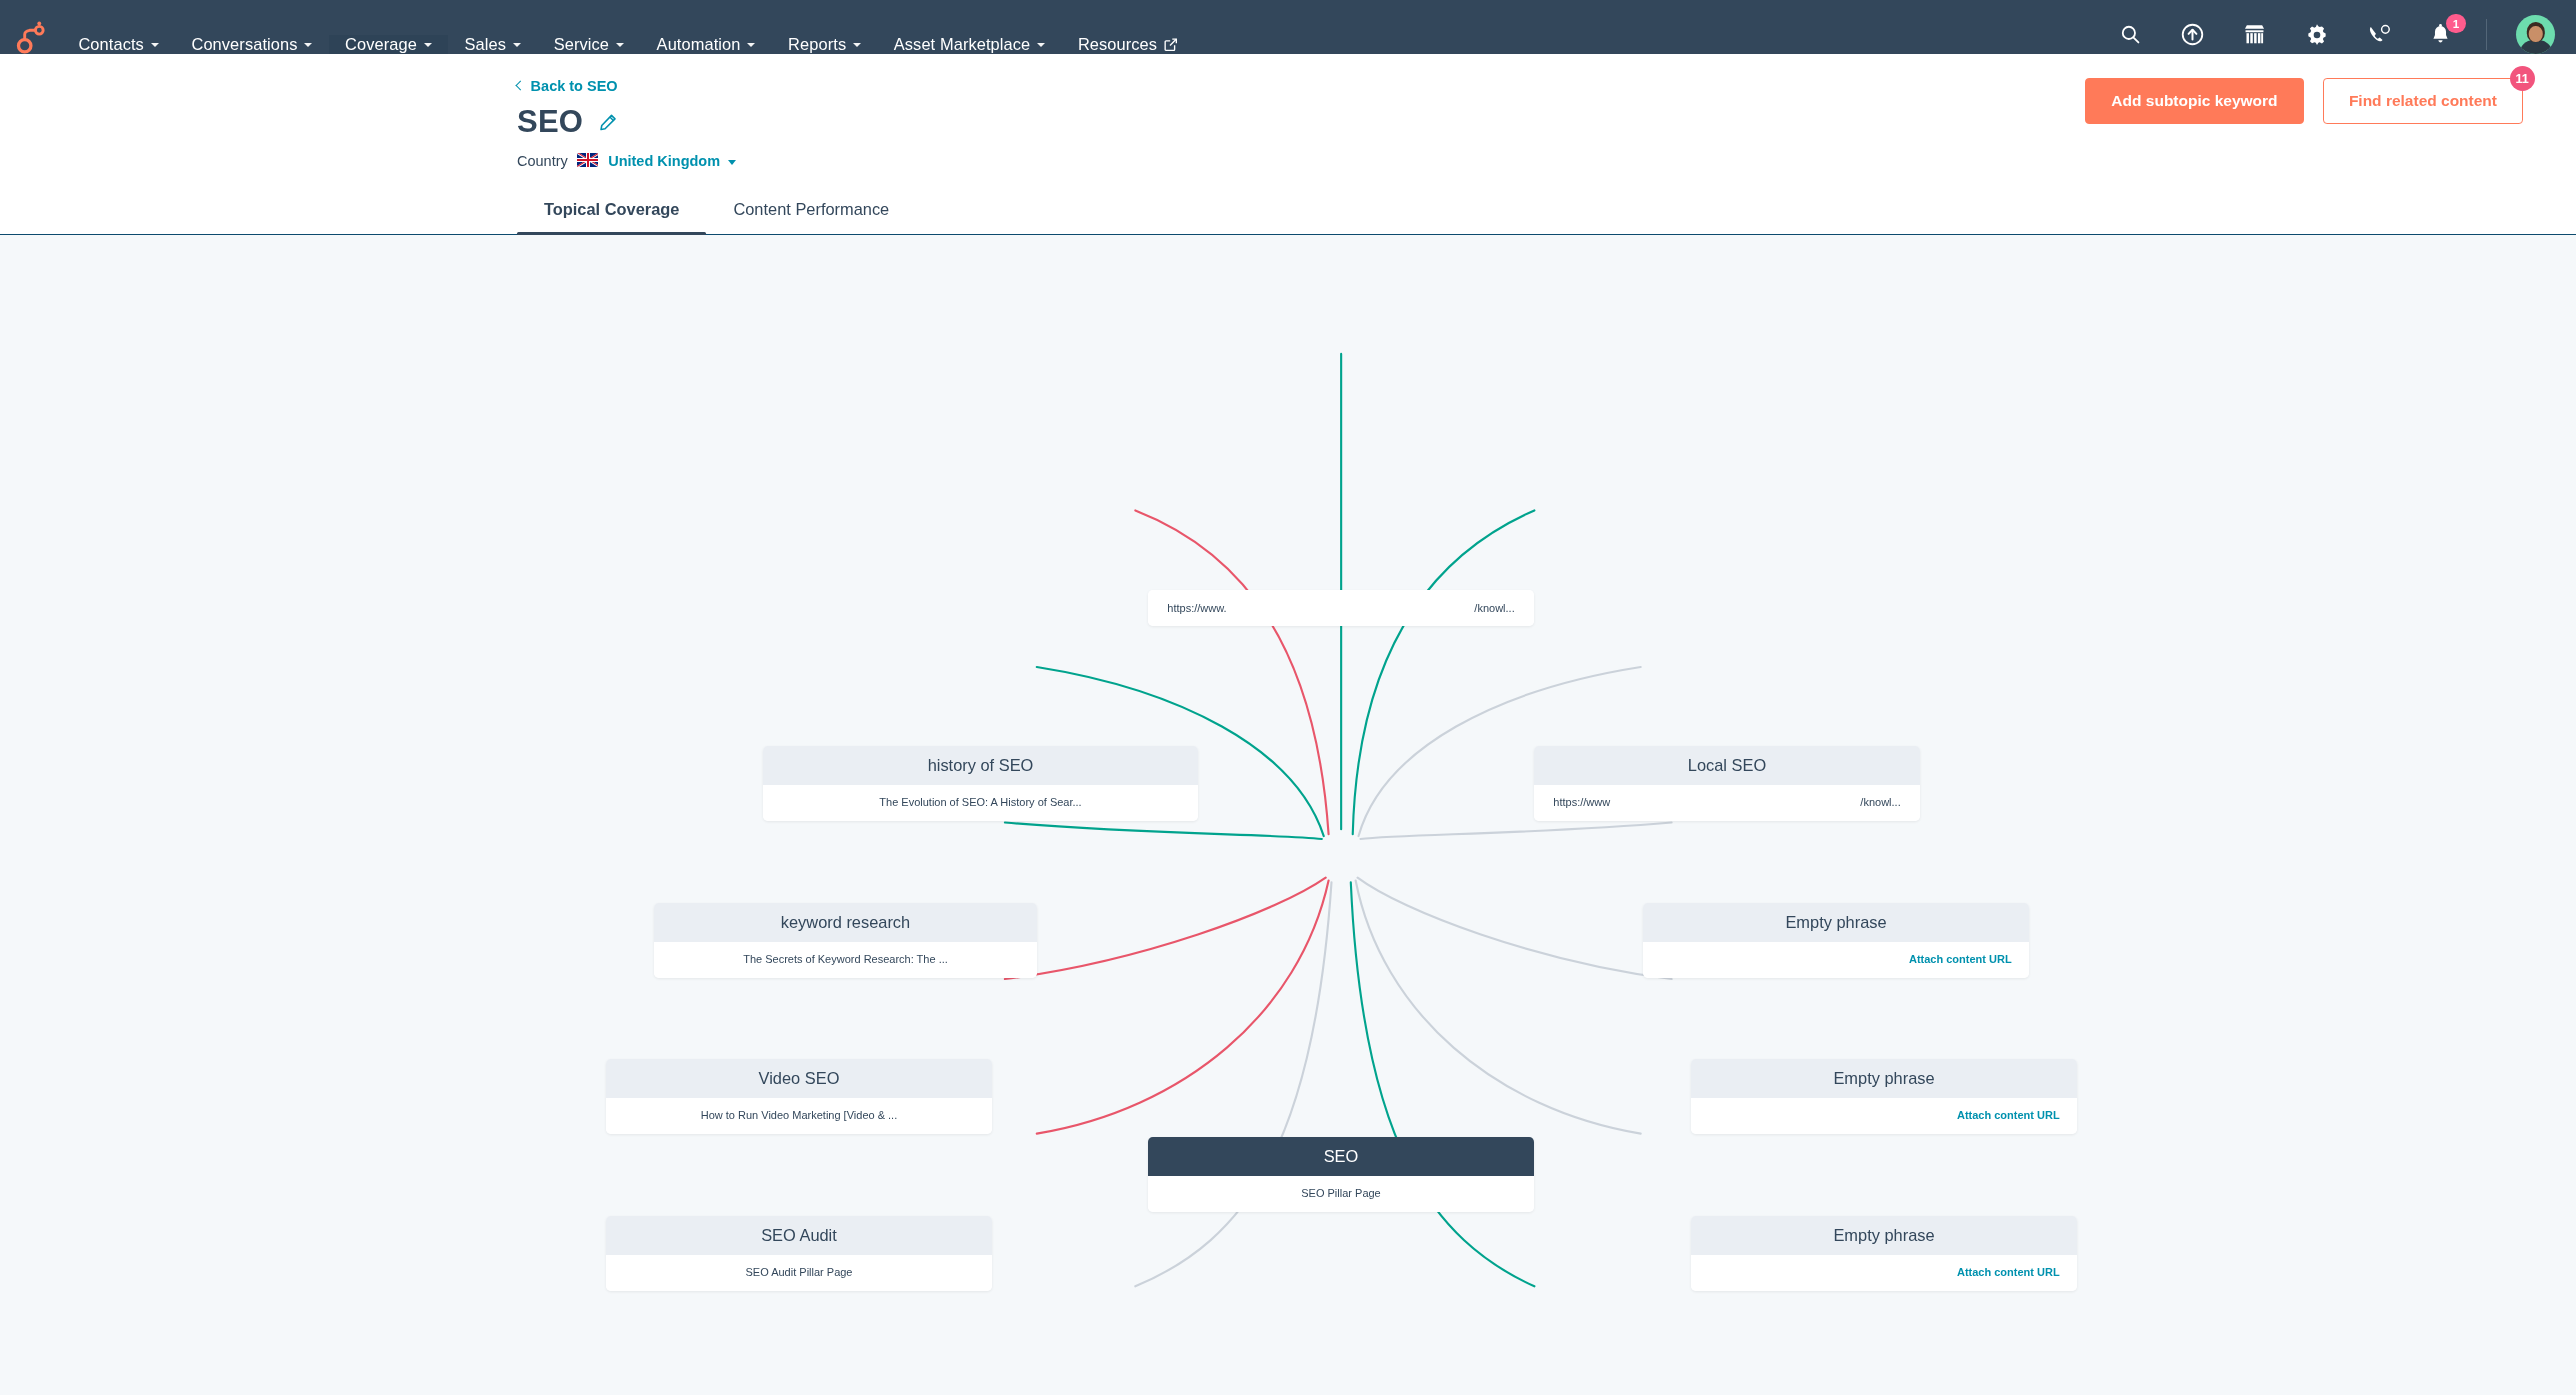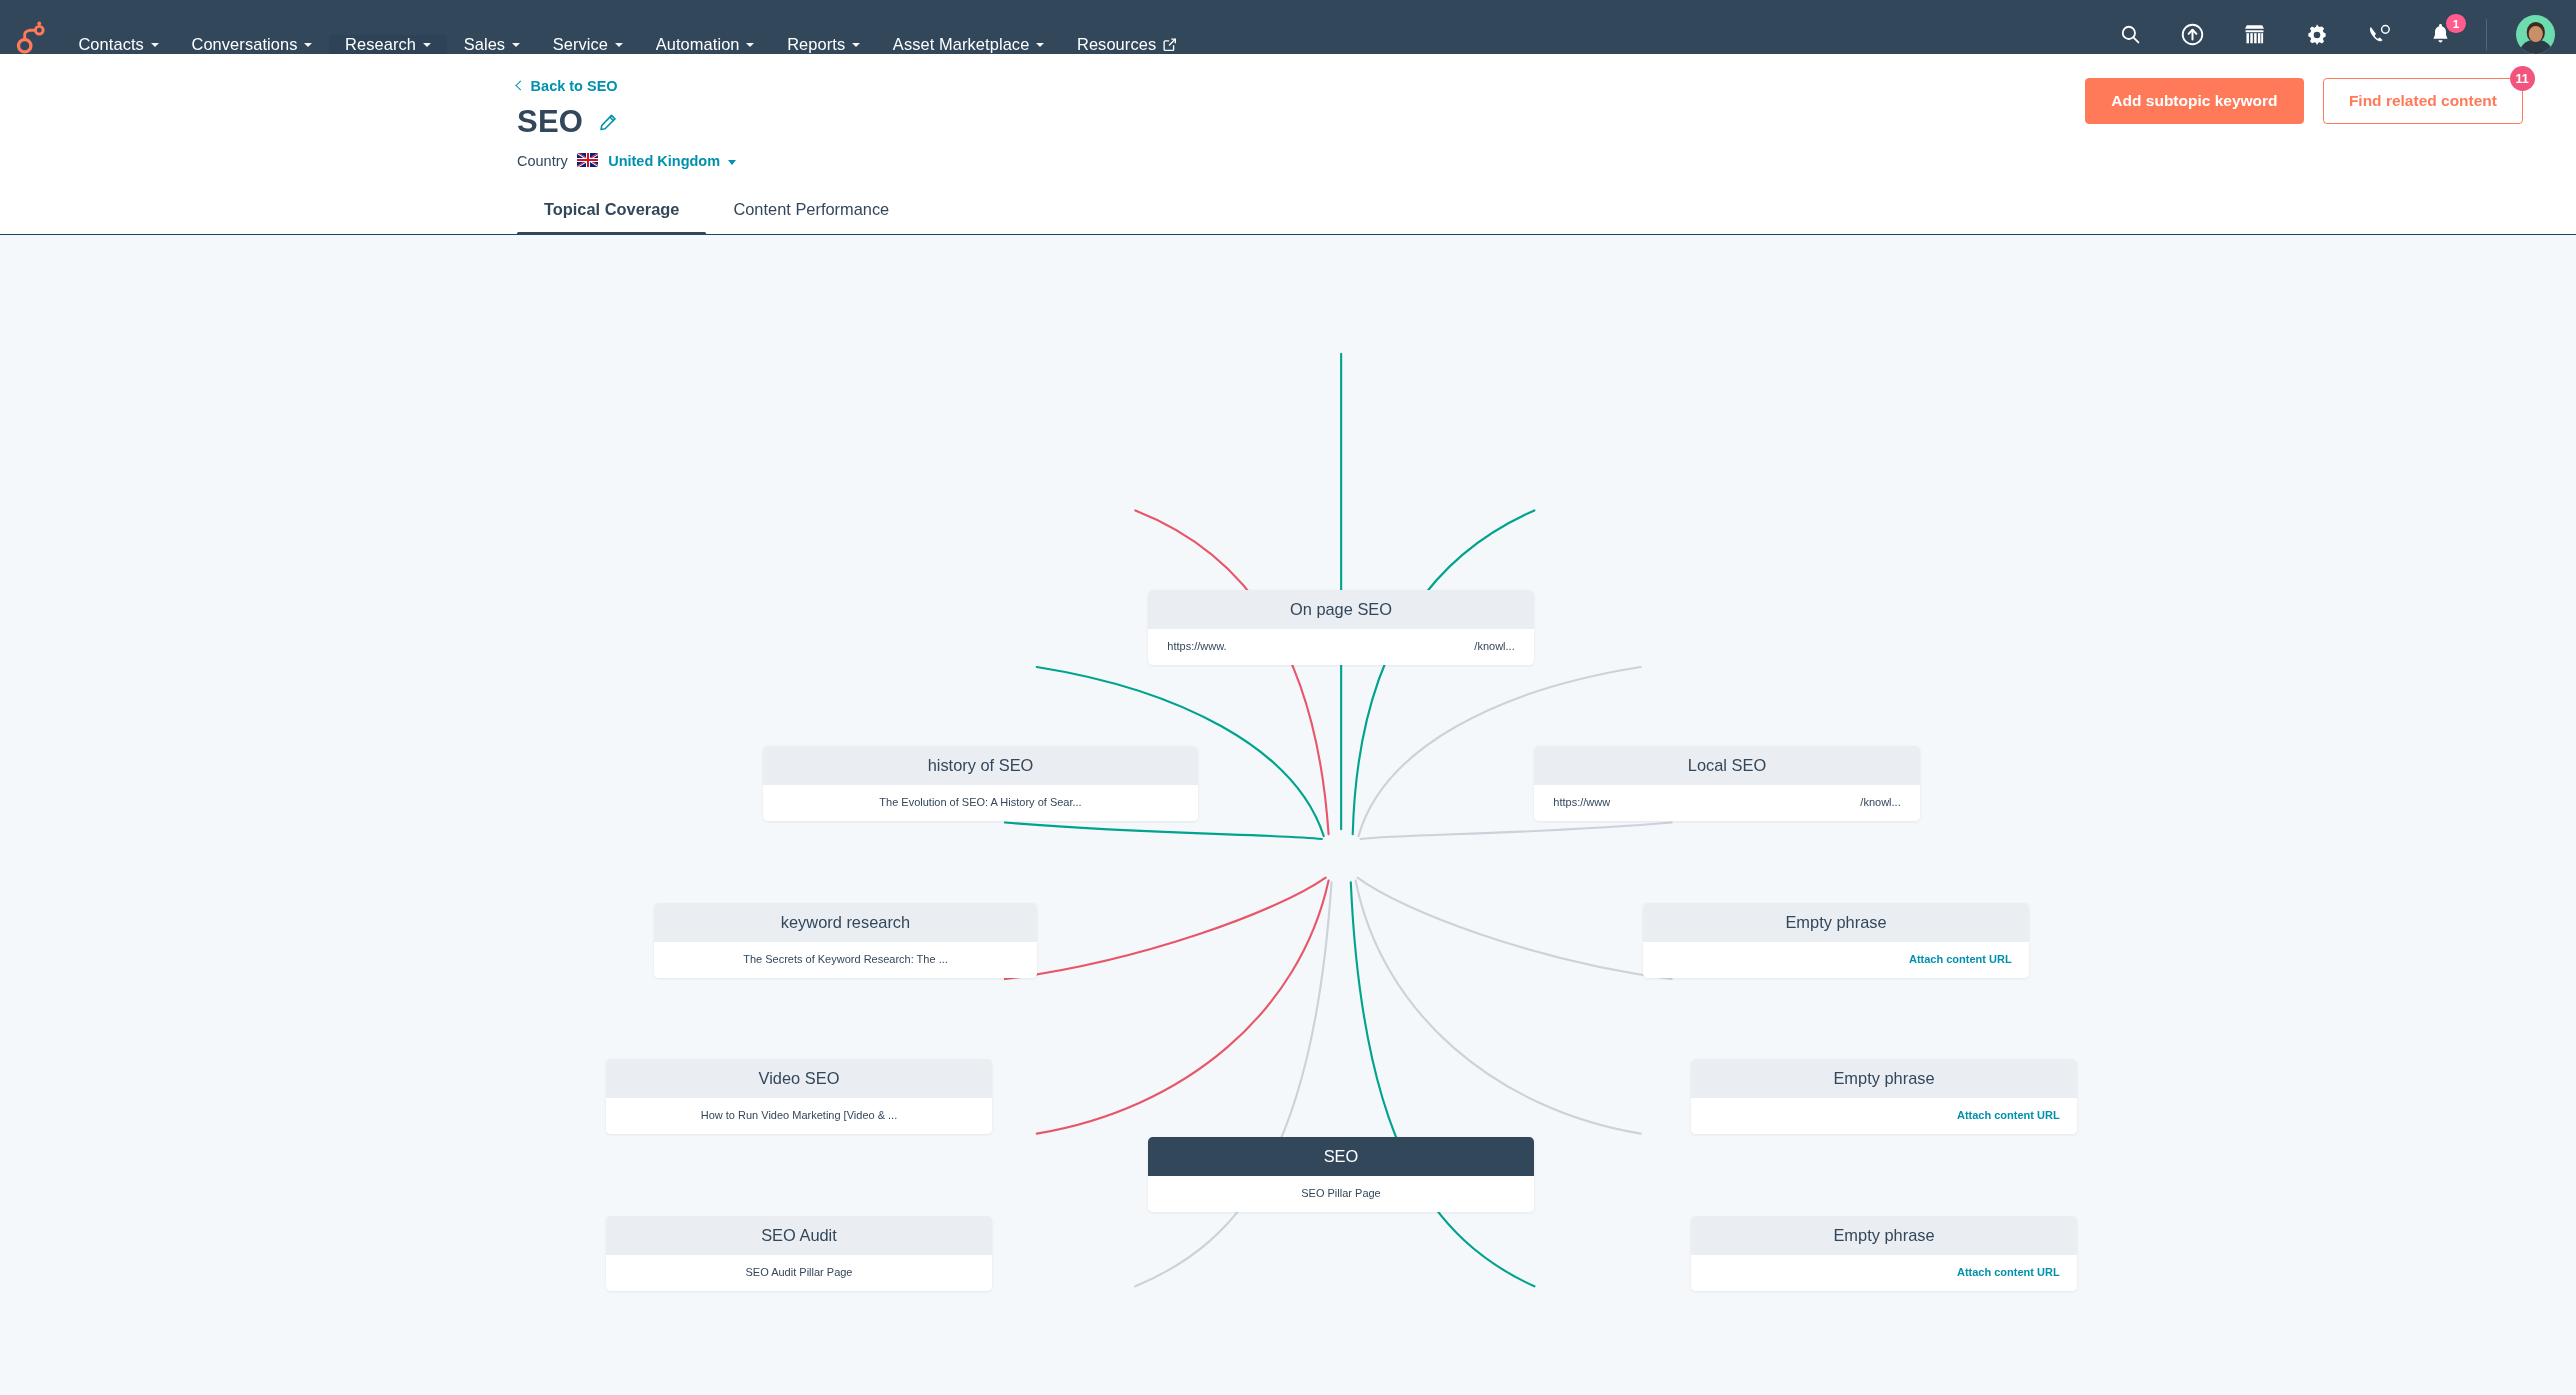--- a/index.html
+++ b/index.html
@@ -269,21 +269,21 @@
   <div class="nav-items">
     <div class="nav-item">
       <span>Contacts</span>
       <span class="caret-down"></span>
     </div>
     <div class="nav-item">
       <span>Conversations</span>
       <span class="caret-down"></span>
     </div>
     <div class="nav-item active">
-      <span>Research</span>
+      <span>Coverage</span>
       <span class="caret-down"></span>
     </div>
     <div class="nav-item">
       <span>Sales</span>
       <span class="caret-down"></span>
     </div>
     <div class="nav-item">
       <span>Service</span>
       <span class="caret-down"></span>
     </div>
@@ -447,21 +447,20 @@
       <path d="M1588 1088 C 1482 1040, 1410 940, 1398 670" stroke="#00a38d"></path>
     </g>
   </svg>
 
   <div class="node center" style="left:1148px; top:902px; width:386px;">
     <div class="node-head">SEO</div>
     <div class="node-body">SEO Pillar Page</div>
   </div>
 
   <div class="node" style="left:1148px; top:355px; width:386px;">
-    <div class="node-head">On page SEO</div>
     <div class="node-body url">
       <span>https://www.</span>
       <span>/knowl...</span>
     </div>
   </div>
 
   <div class="node" style="left:763px; top:511px; width:435px;">
     <div class="node-head">history of SEO</div>
     <div class="node-body">The Evolution of SEO: A History of Sear...</div>
   </div>

